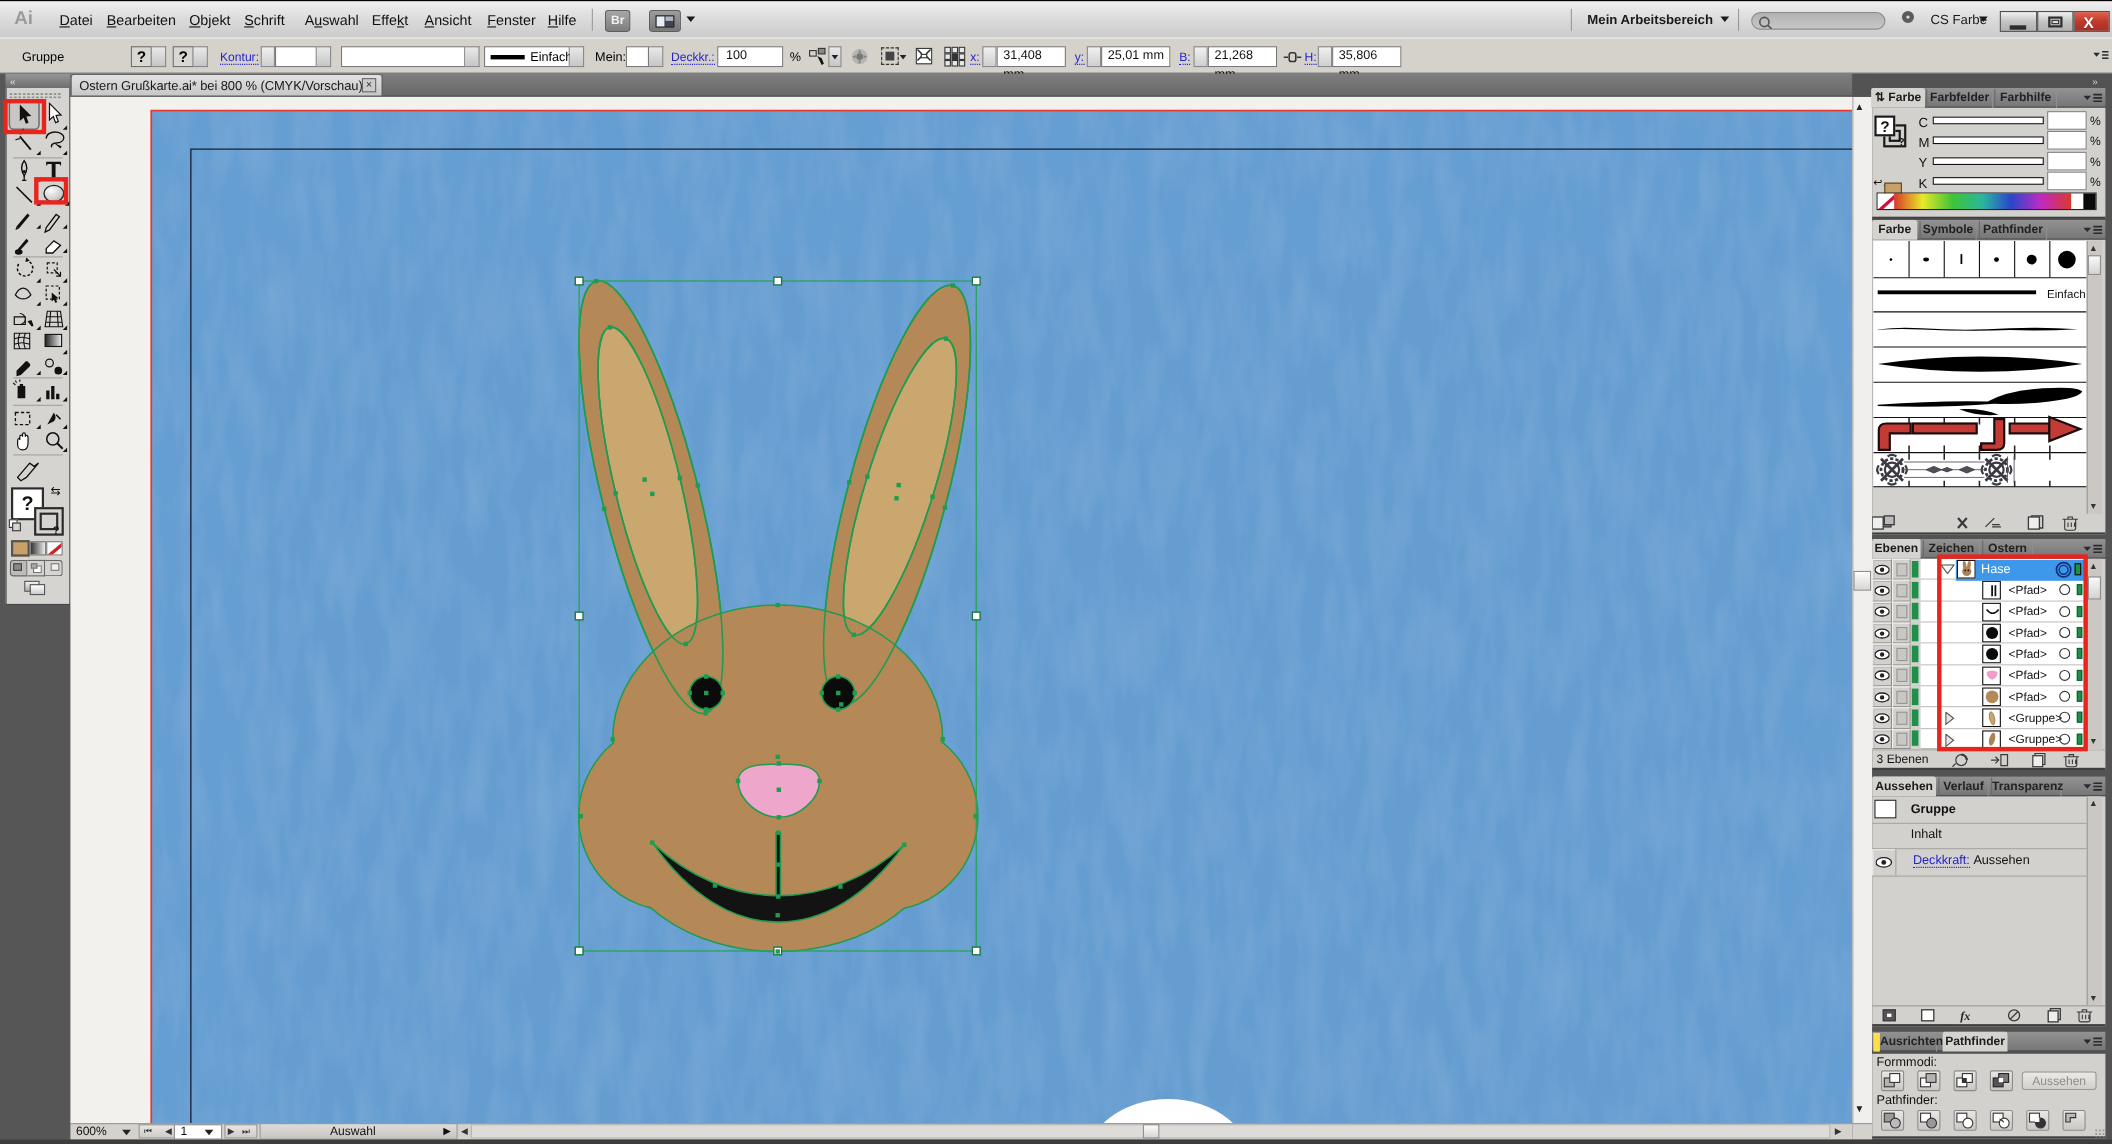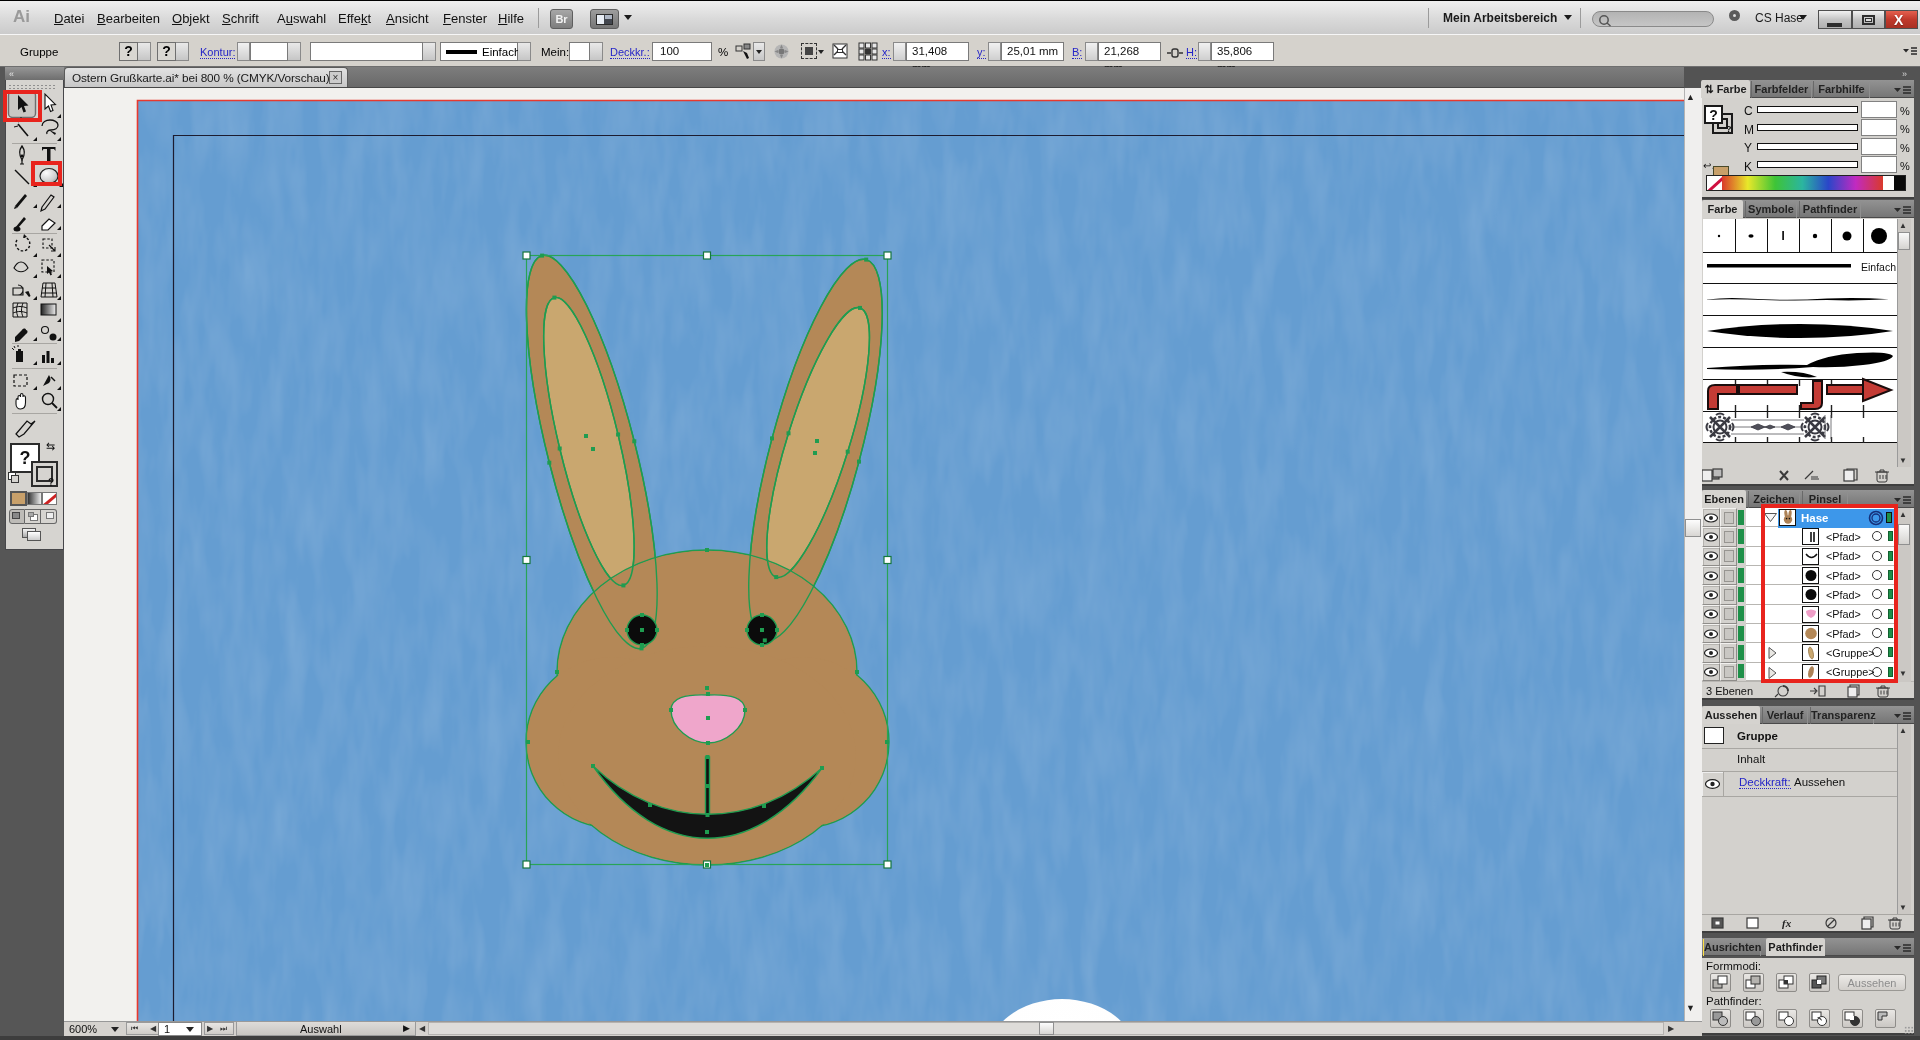--- a/index.html
+++ b/index.html
@@ -80,21 +80,21 @@
 <div class="abs" id="workspace">Mein Arbeitsbereich</div>
 <div class="abs caret" style="left:1564px; top:15px;"></div>
 <div class="abs tsep" style="left:1580px"></div>
 <div class="abs" id="searchbox">
     <svg width="18" height="14" style="position:absolute;left:4px;top:1px;">
       <circle cx="7" cy="7" r="4.2" fill="none" stroke="#555" stroke-width="1.5"></circle>
       <path d="M10,10 l3.5,3" stroke="#555" stroke-width="1.5"></path>
     </svg>
   </div>
 <div class="abs" style="left:1729px;top:10px;width:11px;height:11px;border:4px solid #5b5b5b;border-radius:50%;"></div>
-<div class="abs" id="cslivetxt">CS Hase</div>
+<div class="abs" id="cslivetxt">CS Farbe</div>
 <div class="abs caret" style="left:1799px; top:15px;"></div>
 <div class="abs winbtn" style="left:1818px;width:34px;">
     <div style="position:absolute;left:8px;top:12px;width:15px;height:3.5px;background:#2e2e2e;"></div>
   </div>
 <div class="abs winbtn" style="left:1852px;width:33px;">
     <div style="position:absolute;left:9px;top:4px;width:13px;height:10px;border:2px solid #2e2e2e;"></div>
     <div style="position:absolute;left:12px;top:7px;width:7px;height:4px;border:1px solid #2e2e2e;background:#ddd;"></div>
   </div>
 <div class="abs winbtn" id="closebtn" style="left:1885px;width:33px;">
     <div style="position:absolute;left:8px;top:1px;width:16px;height:14px;color:#fff;font-weight:bold;font-size:14px;text-shadow:0 1px 1px #7a241a;">X</div>
@@ -614,21 +614,21 @@
       <path d="M103,12 l8,-8 m-2,8 h8 m-8,-2 h7"></path>
       <rect x="142,3" y="3" width="10" height="11" fill="#eee"></rect>
       <rect x="142" y="3" width="10" height="11" fill="#eee"></rect>
       <path d="M145,3 v-1 h10 v11 h-3"></path>
       <path d="M175,5 h10 v8 q0,2 -2,2 h-6 q-2,0 -2,-2 z M173,5 h14 M178,5 v-2 h4 v2 M178,8 v4 M181,8 v4 M184,8 v4" stroke-width="1"></path>
     </g>
   </svg>
 <div class="abs" style="left:1702px;top:490px;width:212px;height:18px;background:linear-gradient(#939393,#767676);border-bottom:1px solid #4a4a4a;"></div>
 <div class="abs" style="left:1702px;top:490px;width:44px;height:18px;background:#d5d3cf;border-radius:2px 2px 0 0;font-size:11px;font-weight:bold;color:#1c1c1c;text-align:center;line-height:18px;">Ebenen</div>
 <div class="abs" style="left:1748px;top:491px;width:52px;height:17px;border-left:1px solid #696969;border-right:1px solid #8f8f8f;font-size:11px;font-weight:bold;color:#222;text-align:center;line-height:17px;">Zeichen</div>
-<div class="abs" style="left:1802px;top:491px;width:46px;height:17px;border-left:1px solid #696969;border-right:1px solid #8f8f8f;font-size:11px;font-weight:bold;color:#222;text-align:center;line-height:17px;">Pinsel</div>
+<div class="abs" style="left:1802px;top:491px;width:46px;height:17px;border-left:1px solid #696969;border-right:1px solid #8f8f8f;font-size:11px;font-weight:bold;color:#222;text-align:center;line-height:17px;">Ostern</div>
 <div class="abs" style="left:1894px;top:493px;width:18px;height:12px;"><svg width="18" height="12">
       <path d="M1,4 l4,4 0,0" fill="none"></path>
       <path d="M0,3 l3.5,4 3.5,-4 z" fill="#2a2a2a"></path>
       <path d="M9,2h8 M9,5h8 M9,8h8" stroke="#2a2a2a" stroke-width="1.5"></path>
     </svg></div>
 <div class="abs" style="left:1702px;top:508px;width:212px;height:174px;background:#d3d1cd;"></div>
 <div class="abs" style="left:1702px;top:508px;width:212px;height:174px;overflow:hidden;"></div>
 <div class="abs" style="left:0;top:0;width:0;height:0;"></div>
 <div class="abs" style="left:1702px;top:508.0px;width:18px;height:19.3px;background:#d3d1cd;border:1px solid;border-color:#f2f1ef #8e8c89 #8e8c89 #f2f1ef;box-shadow:inset 1px 1px 0 #b5b3af;"></div>
 <svg class="abs" style="left:1704px;top:512.5px;" width="14" height="10">
@@ -725,21 +725,21 @@
     <path d="M0.5,0.5 h12 l-6,8 z" fill="#f5f5f5" stroke="#555"></path>
   </svg>
 <div class="abs" style="left:1779px;top:509.0px;width:17px;height:17px;background:#fff;border:1.5px solid #111;"></div>
 <svg class="abs" style="left:1781px;top:510.0px;" width="14" height="14">
     <ellipse cx="5" cy="4" rx="1.6" ry="4" fill="#ad8256" transform="rotate(-8 5 4)"></ellipse>
     <ellipse cx="9" cy="4" rx="1.6" ry="4" fill="#ad8256" transform="rotate(8 9 4)"></ellipse>
     <circle cx="7" cy="9.5" r="4.2" fill="#ad8256"></circle>
     <circle cx="5.6" cy="8.6" r="0.8" fill="#111"></circle>
     <circle cx="8.4" cy="8.6" r="0.8" fill="#111"></circle>
   </svg>
-<div class="abs" style="left:1801px;top:511.5px;font-size:11.5px;font-weight:bold;color:#fff;">Hase</div>
+<div class="abs" style="left:1801px;top:511.5px;font-size:11.5px;font-weight:normal;color:#fff;">Hase</div>
 <svg class="abs" style="left:1868px;top:509.5px;" width="16" height="16">
     <circle cx="8" cy="8" r="6.5" fill="none" stroke="#15307a" stroke-width="1.6"></circle>
     <circle cx="8" cy="8" r="4" fill="none" stroke="#15307a" stroke-width="1.3"></circle>
   </svg>
 <div class="abs" style="left:1886px;top:511.5px;width:6px;height:11px;background:#1e9049;border:1.5px solid #111;"></div>
 <div class="abs" style="left:1802px;top:528.3px;width:17px;height:17px;background:#fff;border:1.5px solid #111;overflow:hidden;"></div>
 <svg class="abs" style="left:1804px;top:529.8px;" width="14" height="14">
     <path d="M7,2 v10 M10,2 v10" stroke="#111" stroke-width="1.6" fill="none"></path>
   </svg>
 <div class="abs" style="left:1826px;top:530.8px;font-size:10.8px;color:#111;">&lt;Pfad&gt;</div>
@@ -853,21 +853,21 @@
       <rect x="45" y="4" width="11" height="10" fill="#fff"></rect>
       <text x="80" y="13" font-size="11" font-style="italic" font-weight="bold" fill="#222" stroke="none" font-family="Liberation Serif">fx</text>
       <circle cx="129" cy="9" r="5"></circle>
       <path d="M125.5,12.5 l7,-7"></path>
       <rect x="160" y="5" width="9" height="10" fill="#eee"></rect>
       <path d="M162,5 v-2 h9 v10 h-2"></path>
       <path d="M188,6 h10 v7 q0,2 -2,2 h-6 q-2,0 -2,-2 z M186,6 h14 M191,6 v-2 h4 v2 M191,8.5 v4 M194,8.5 v4 M197,8.5 v4" stroke-width="1"></path>
     </g>
   </svg>
 <div class="abs" style="left:1702px;top:938px;width:212px;height:18px;background:linear-gradient(#939393,#767676);border-bottom:1px solid #4a4a4a;"></div>
-<div class="abs" style="left:1703px;top:939px;width:58px;height:17px;border-left:1px solid #fde047;border-right:1px solid #8f8f8f;font-size:11px;font-weight:bold;color:#222;text-align:center;line-height:17px;">Ausrichten</div>
+<div class="abs" style="left:1703px;top:939px;width:58px;height:17px;border-left:6px solid #fde047;border-right:1px solid #8f8f8f;font-size:11px;font-weight:bold;color:#222;text-align:center;line-height:17px;">Ausrichten</div>
 <div class="abs" style="left:1766px;top:938px;width:59px;height:18px;background:#d5d3cf;border-radius:2px 2px 0 0;font-size:11px;font-weight:bold;color:#1c1c1c;text-align:center;line-height:18px;">Pathfinder</div>
 <div class="abs" style="left:1894px;top:941px;width:18px;height:12px;"><svg width="18" height="12">
       <path d="M1,4 l4,4 0,0" fill="none"></path>
       <path d="M0,3 l3.5,4 3.5,-4 z" fill="#2a2a2a"></path>
       <path d="M9,2h8 M9,5h8 M9,8h8" stroke="#2a2a2a" stroke-width="1.5"></path>
     </svg></div>
 <div class="abs" style="left:1702px;top:958px;width:212px;height:77px;background:#d3d1cd;border-bottom:2px solid #3f3f3f;"></div>
 <div class="abs" style="left:1706px;top:960px;font-size:11.5px;color:#111;">Formmodi:</div>
 <div class="abs" style="left:1710px;top:973px;width:21px;height:19px;background:linear-gradient(#e9e7e4,#cac7c3);border:1px solid #8e8c89;border-radius:2px;"></div>
 <svg class="abs" style="left:1710px;top:973px;" width="21" height="19">

